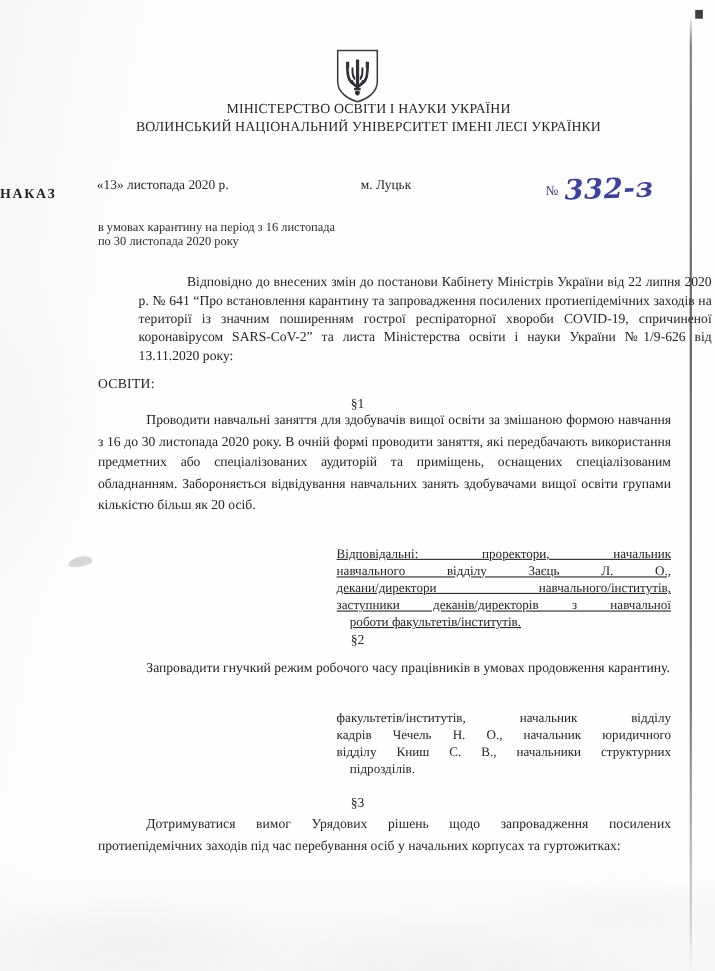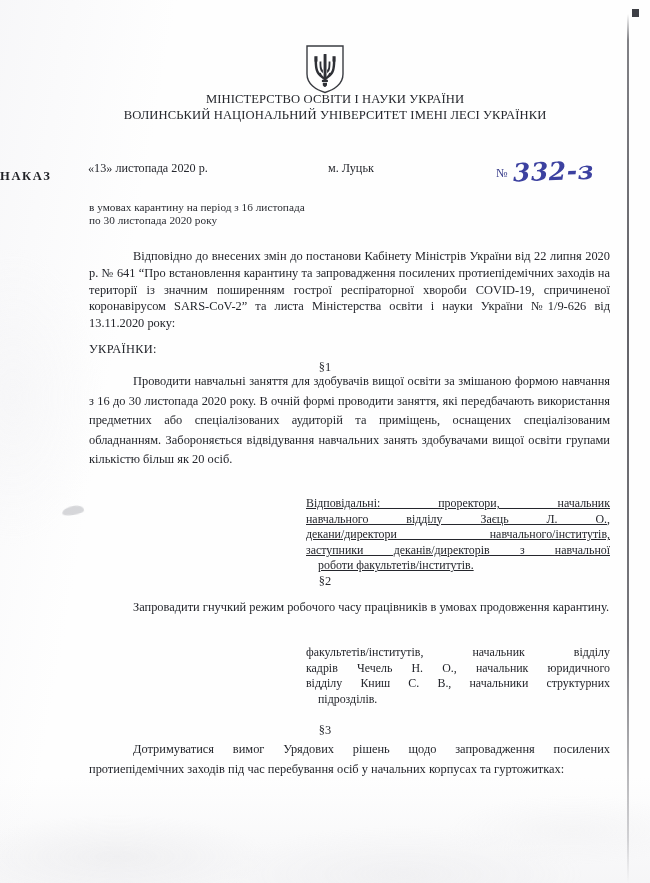--- a/index.html
+++ b/index.html
@@ -187,21 +187,21 @@
   
   .para {
     position: absolute;
     left: 89px;
     width: 521px;
     font-size: 12.4px;
     line-height: 19.6px;
     text-align: justify;
     color: #24262c;
   }
-  .para.intro { top: 248px; text-indent: 44px; line-height: 16.8px; }
+  .para.intro { top: 248px; text-indent: 44px; line-height: 16.8px; margin-left: 37px; }
   .para.order-word {
     top: 340px;
     text-indent: 0;
     width: 200px;
     text-align: left;
     letter-spacing: .3px;
   }
   .para.s1 { top: 372px; text-indent: 44px; }
   .para.s2 { top: 598px; text-indent: 44px; }
   .para.s3 { top: 740px; text-indent: 44px; }
@@ -280,21 +280,21 @@
       </span>
     </div>
 
     <div class="subject">
       <div>в умовах карантину на період з 16 листопада</div>
       <div>по 30 листопада 2020 року</div>
     </div>
 
     <div class="para intro">Відповідно до внесених змін до постанови Кабінету Міністрів України від 22 липня 2020 р. № 641 “Про встановлення карантину та запровадження посилених протиепідемічних заходів на території із значним поширенням гострої респіраторної хвороби COVID-19, спричиненої коронавірусом SARS-CoV-2” та листа Міністерства освіти і науки України №1/9-626 від 13.11.2020 року:</div>
 
-    <div class="para order-word">УКРАЇНКИ:</div>
+    <div class="para order-word">ОСВІТИ:</div>
 
     <div class="section-mark m1">§1</div>
     <div class="para s1">Проводити навчальні заняття для здобувачів вищої освіти за змішаною формою навчання з 16 до 30 листопада 2020 року. В очній формі проводити заняття, які передбачають використання предметних або спеціалізованих аудиторій та приміщень, оснащених спеціалізованим обладнанням. Забороняється відвідування навчальних занять здобувачами вищої освіти групами кількістю більш як 20 осіб.</div>
 
     <div class="resp r1">
       <span class="jt">Відповідальні: проректори, начальник</span>
       <span class="jt">навчального відділу Заєць Л. О.,</span>
       <span class="jt">декани/директори навчального/інститутів,</span>
       <span class="jt">заступники деканів/директорів з навчальної</span>
       <span class="jt last">роботи факультетів/інститутів.</span>

